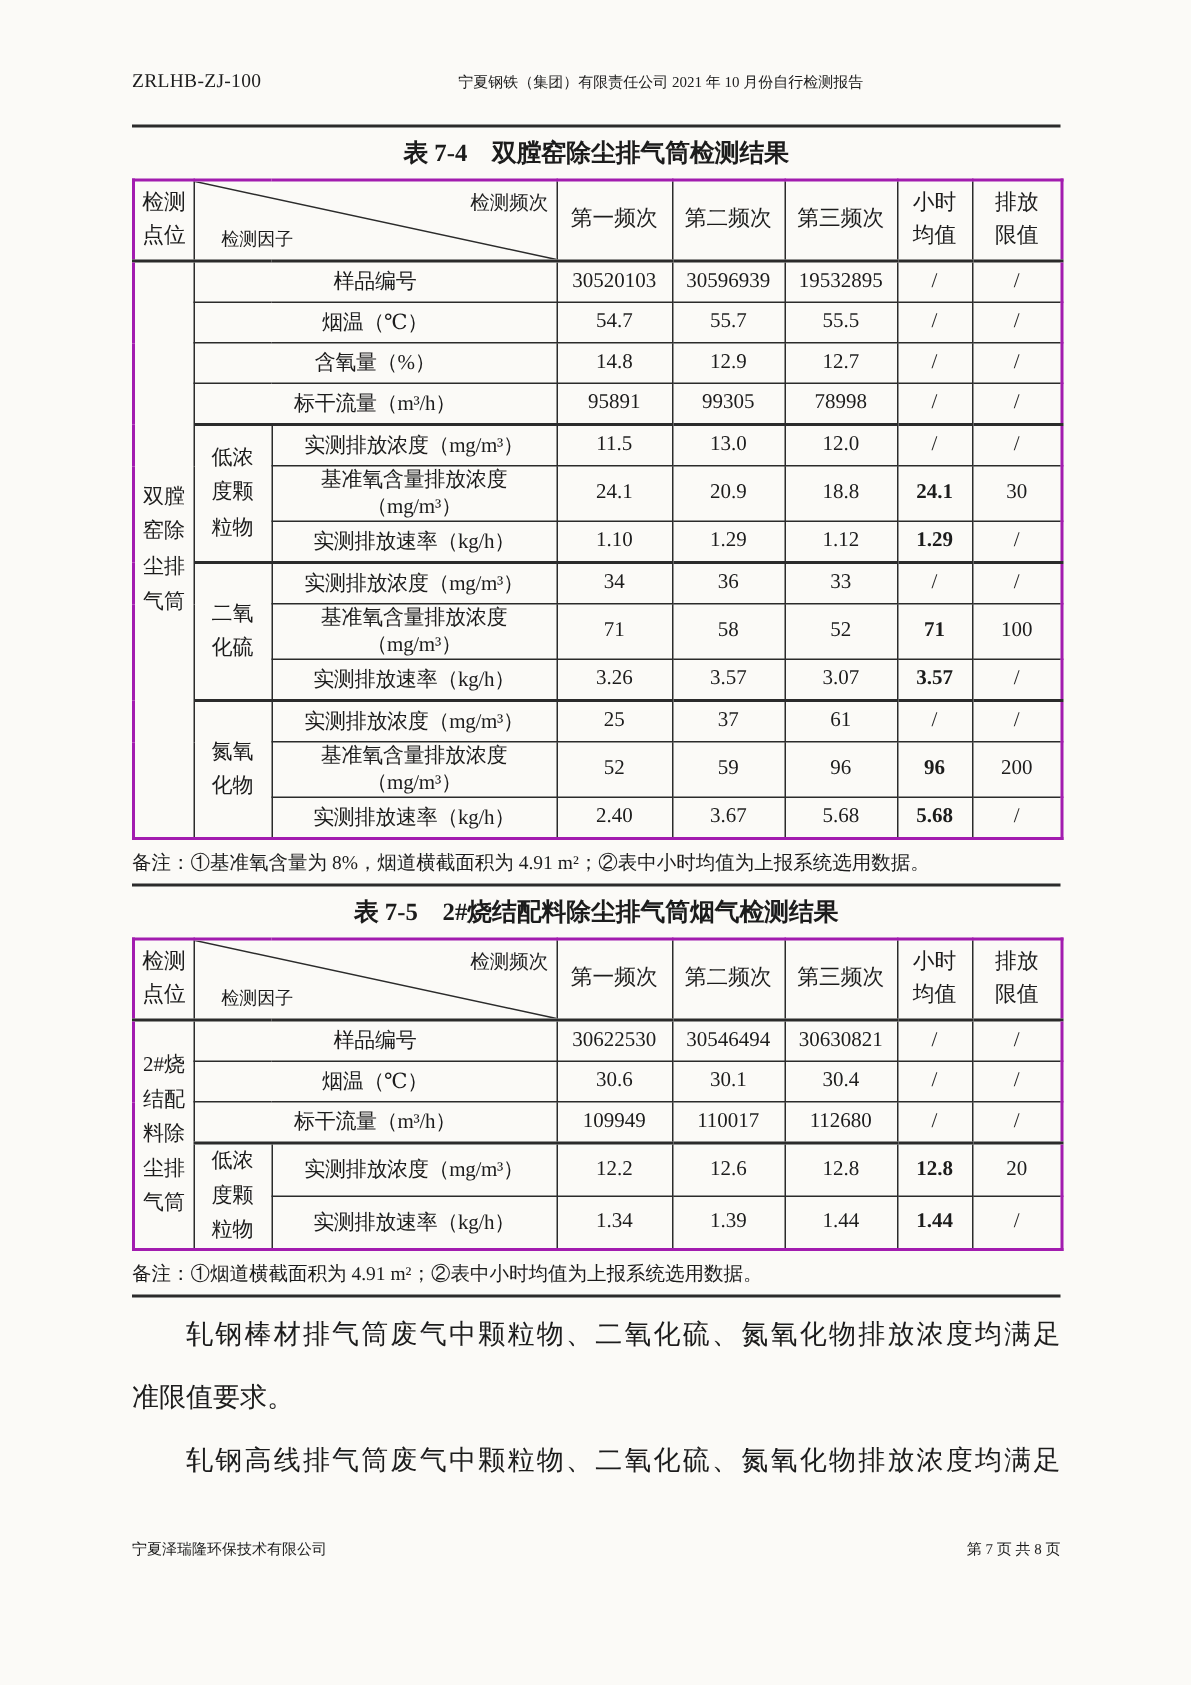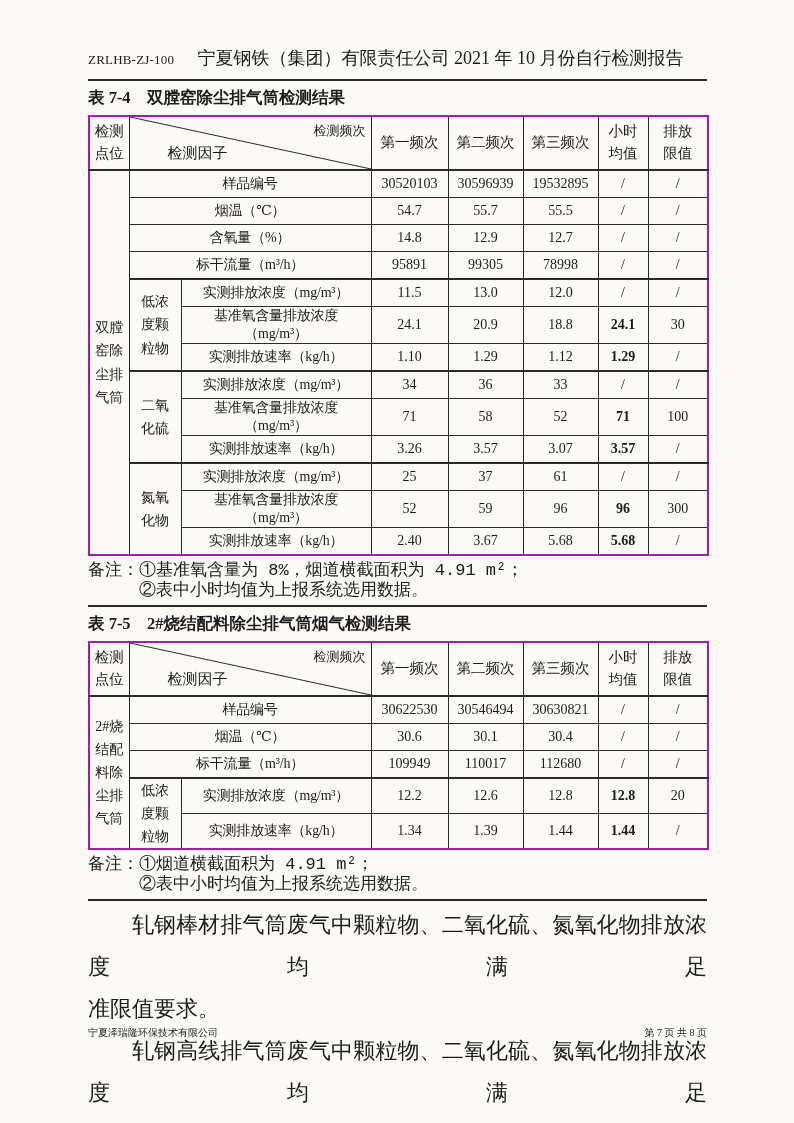--- a/index.html
+++ b/index.html
@@ -1,51 +1,51 @@
 <!DOCTYPE html>
 <html><head>
 <meta charset="utf-8">
 <style>
   html,body{margin:0;padding:0;background:#fbfaf7;}
   .page{position:relative;width:794px;height:1123px;margin:0 auto;background:#fbfaf7;
         color:#1c1c1c;font-family:"Liberation Serif","DejaVu Serif",serif;overflow:hidden;}
   .content{position:absolute;left:88px;top:46px;width:619px;}
 
   
-  .doc-header{display:flex;align-items:baseline;padding-bottom:9px;border-bottom:2px solid #2b2b2b;}
+  .doc-header{display:flex;align-items:baseline;padding-bottom:21px;border-bottom:2px solid #2b2b2b;}
   .doc-code{flex:0 0 auto;font-size:13px;letter-spacing:.2px;}
-  .doc-title{flex:1;text-align:center;font-size:18px;}
-
-  
-  .tbl-title{font-weight:bold;font-size:16.5px;line-height:22px;margin:6px 0 6px;}
+  .doc-title{flex:1;text-align:center;font-size:10px;}
+
+  
+  .tbl-title{text-align:center;font-weight:bold;font-size:16.5px;line-height:22px;margin:6px 0 6px;}
 
   
   table.det{border-collapse:collapse;width:619px;table-layout:fixed;border:2px solid #a21caf;}
   table.det th,table.det td{border:1px solid #2b2b2b;text-align:center;vertical-align:middle;
         padding:0 2px;font-weight:normal;overflow:hidden;}
   table.det thead th{height:52px;font-size:14.5px;line-height:1.5;border-bottom:2px solid #2b2b2b;}
   table.det tbody td{height:26px;font-size:14px;}
   table.det tbody tr.g td{border-top:2px solid #2b2b2b;}
   td.point,td.group{font-size:14px;line-height:1.65;padding:0;margin-top:41px;}
   td.factor{font-size:14px;letter-spacing:-.2px;}
   td.val.b{font-weight:bold;}
   th.corner{position:relative;padding:0;}
   .corner svg.diag{position:absolute;left:0;top:0;width:100%;height:100%;display:block;}
   .corner .ct{position:absolute;top:4px;right:5px;font-size:13px;}
-  .corner .cb{position:absolute;bottom:5px;left:18px;font-size:15px;margin-left:20px;}
-
-  
-  .notes{display:flex;font-size:17px;line-height:20px;margin:5px 0 4px;font-family:Liberation Mono, monospace;}
+  .corner .cb{position:absolute;bottom:5px;left:18px;font-size:12px;}
+
+  
+  .notes{display:flex;font-size:13px;line-height:20px;margin:5px 0 4px;}
   .notes .prefix{white-space:nowrap;}
-  .notes .nitems{display:flex;flex-direction:column;}
+  .notes .nitems{display:flex;}
   .block-rule{border-top:2px solid #2b2b2b;height:0;margin:0 0 3px;}
 
   
   .section-heading{font-size:22px;font-weight:bold;margin:14px 0 4px;line-height:26px;}
-  .para .line{font-size:22px;line-height:42px;text-align:justify;text-align-last:justify;font-family:Liberation Serif, serif;}
+  .para .line{font-size:18px;line-height:42px;text-align:justify;text-align-last:justify;font-family:Liberation Serif, serif;}
   .para .line.first{text-indent:2em;}
   .para .line.last{text-align-last:left;}
 
   
   .footer{position:absolute;left:88px;right:87px;top:1026px;display:flex;
           justify-content:space-between;font-size:10px;}
 </style>
 </head>
 <body>
 
@@ -179,21 +179,21 @@
               <td class="val">61</td>
               <td class="val">/</td>
               <td class="val">/</td>
             </tr>
             <tr>
               <td class="factor">基准氧含量排放浓度（mg/m³）</td>
               <td class="val">52</td>
               <td class="val">59</td>
               <td class="val">96</td>
               <td class="val b">96</td>
-              <td class="val">300</td>
+              <td class="val">200</td>
             </tr>
             <tr>
               <td class="factor">实测排放速率（kg/h）</td>
               <td class="val">2.40</td>
               <td class="val">3.67</td>
               <td class="val">5.68</td>
               <td class="val b">5.68</td>
               <td class="val">/</td>
             </tr>
           </tbody>

